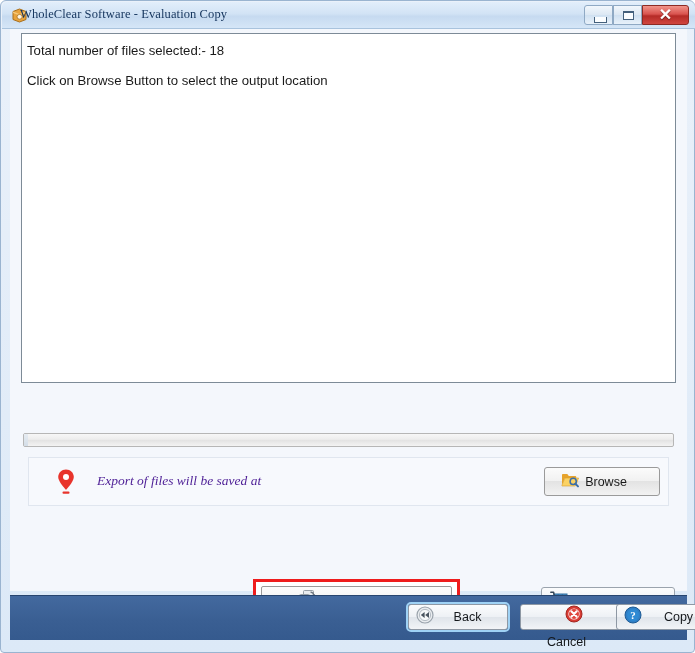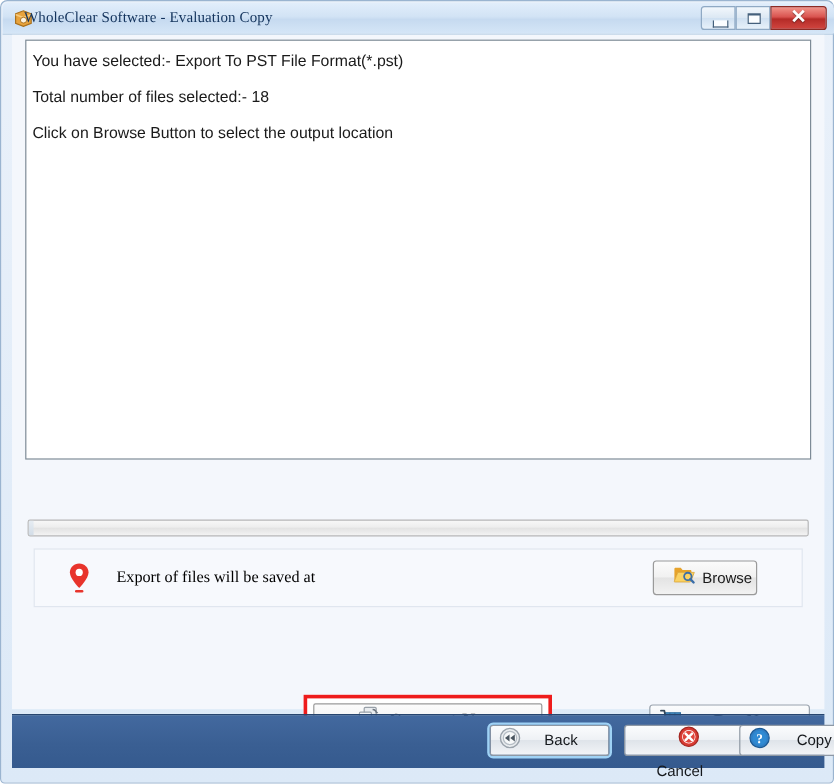--- a/index.html
+++ b/index.html
@@ -166,27 +166,28 @@
   #pin-icon {
     position: absolute;
     left: 27px; top: 10px;
     width: 20px; height: 28px;
   }
   #dest-label {
     position: absolute;
     left: 68px; top: 15px;
     font-family: "Liberation Serif", serif;
     font-size: 13.5px;
-    color: #000000;
+    color: #4c1d95;
     white-space: nowrap;
+    font-style: italic;
   }
   #browse-button {
     position: absolute;
     left: 515px; top: 9px;
-    width: 87px; height: 29px;
+    width: 116px; height: 29px;
     box-sizing: border-box;
     background: linear-gradient(180deg, #fbfbfb 0%, #f1f1f1 48%, #e3e3e3 50%, #f2f2f2 100%);
     border: 1px solid #9a9a9a;
     border-radius: 3px;
     cursor: default;
   }
   #browse-button .btn-inner {
     position: absolute;
     left: 0; top: 0;
     width: 98px; height: 27px;
@@ -325,21 +326,20 @@
     </div>
 
     <div class="winbtn" id="btn-close">
       <span class="glyph-close">✕</span>
     </div>
   </div>
 
   <div id="client">
 
     <div id="message-panel">
-      <p class="msg-line">You have selected:- Export To PST File Format(*.pst)</p>
       <p class="msg-line">Total number of files selected:-  18</p>
       <p class="msg-line">Click on Browse Button to select the output location</p>
     </div>
 
     <div id="progress-bar">
       <div id="progress-fill"></div>
     </div>
 
     <div id="dest-panel">
 

